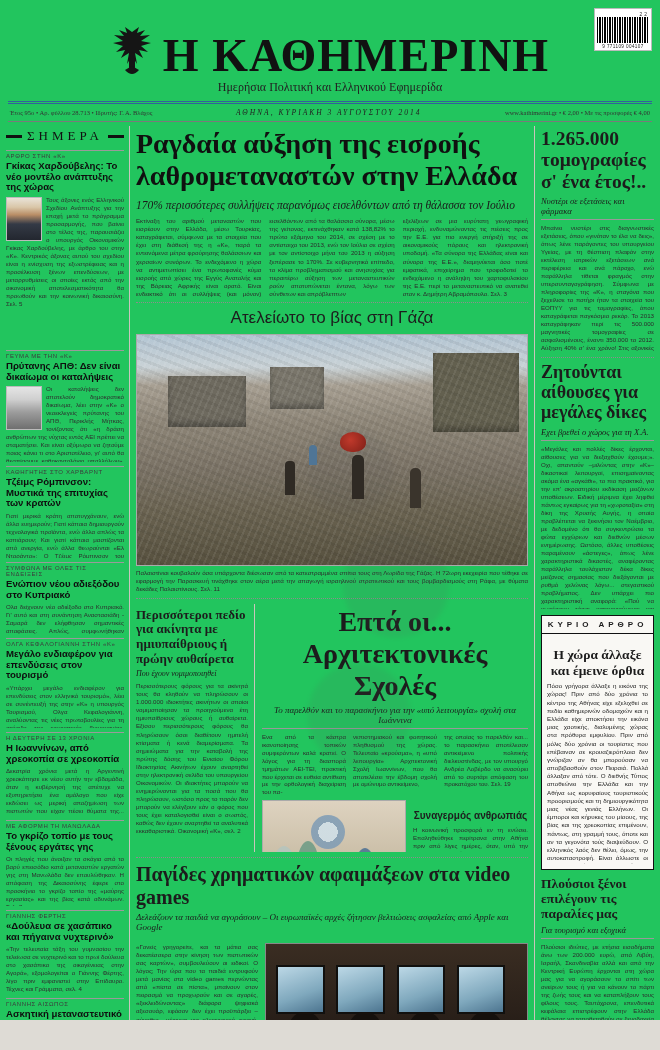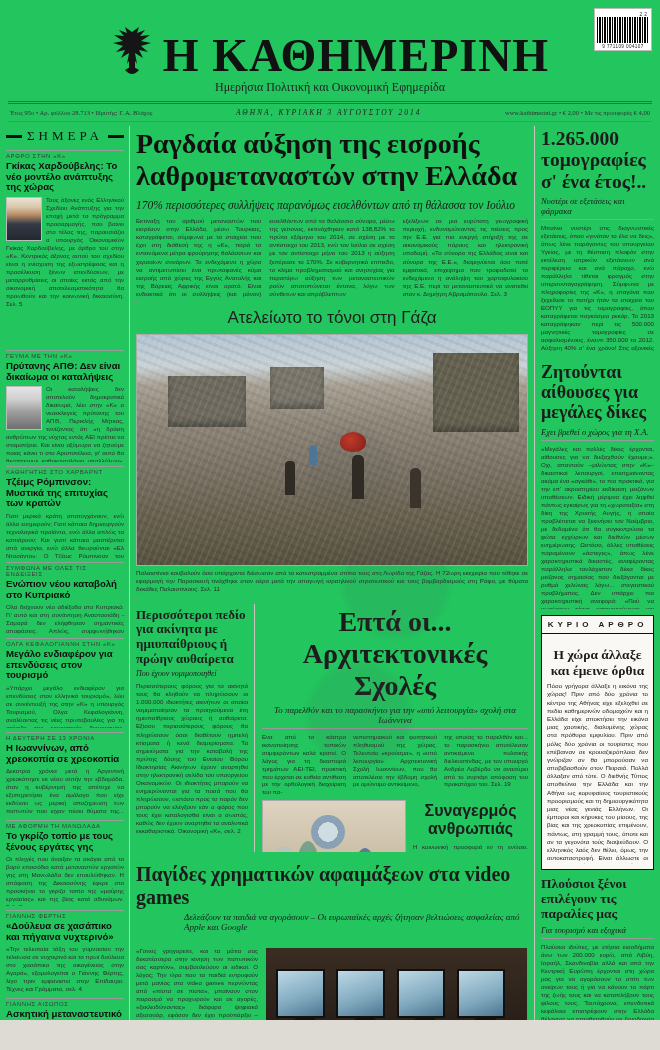--- a/index.html
+++ b/index.html
@@ -89,26 +89,26 @@
     background:linear-gradient(180deg,#ded3c0 0%,#cbbfa8 45%,#a99a80 100%);}
   .blob{position:absolute;border-radius:50% 50% 40% 40%;}
   .p1{left:6%;top:38%;width:24px;height:50px;background:#b8c4bb;}
   .p2{left:24%;top:34%;width:22px;height:52px;background:#79a08a;}
   .p3{left:44%;top:46%;width:26px;height:44px;background:#7a6651;}
   .p4{left:64%;top:40%;width:22px;height:50px;background:#5d7b96;}
   .p5{left:82%;top:44%;width:20px;height:46px;background:#88b0a0;}
   .emblem{position:absolute;left:34%;top:12%;width:34px;height:34px;border-radius:50%;
           background:radial-gradient(circle,#cfe0ea 0 40%,#7d9bb5 41% 100%);opacity:.85;}
   .humanity{flex:1;}
-  .hum-hl{font-size:16px;text-align:center;margin:2px 0 5px;color:#1d1d1d;}
+  .hum-hl{font-size:10px;text-align:center;margin:10px 0 5px;color:#1d1d1d;}
   .hum-body{font-size:6.1px;line-height:1.3;text-align:justify;color:#2c2c2c;height:92px;overflow:hidden;}
   
   .games-hl{font-family:"Liberation Serif","DejaVu Serif",serif;font-weight:700;font-size:20px;margin:4px 0 3px;}
   .games-sub{font-family:"Liberation Serif","DejaVu Serif",serif;font-style:italic;font-size:9px;
-             border-bottom:7px solid #22c55e;padding-bottom:3px;margin-bottom:5px;margin-left:48px;}
+             border-bottom:3px solid #22c55e;padding-bottom:3px;margin-bottom:5px;}
   .games-row{display:flex;gap:7px;}
   .games-body{width:122px;flex:none;font-size:6.15px;line-height:1.31;text-align:justify;
               color:#2c2c2c;height:138px;overflow:hidden;}
   .games-photo-wrap{flex:1;}
   .photo-games{height:118px;border:1px solid #888;position:relative;overflow:hidden;
     background:linear-gradient(180deg,#3a2d22 0%,#2b211a 55%,#1d1612 100%);}
   .screen{position:absolute;top:18%;width:17%;height:38%;background:linear-gradient(160deg,#bcd8e6,#7fa8bd 60%,#4d7590);
           border:2px solid #11100e;}
   .sc1{left:4%;}.sc2{left:27%;}.sc3{left:50%;}.sc4{left:73%;}
   .kid{position:absolute;bottom:0;width:14%;height:42%;border-radius:45% 45% 0 0;background:#15100c;}
@@ -154,21 +154,21 @@
       </svg>
       <div>
         <div class="mast-title">Η ΚΑΘΗΜΕΡΙΝΗ</div>
       </div>
       <div class="barcode-box">
         <div class="barcode-code">22</div>
         <div class="bars"></div>
         <div class="barcode-num">9 771109 004107</div>
       </div>
     </div>
-    <div class="mast-sub">Ημερήσια Πολιτική και Οικονομική Εφημερίδα</div>
+    <div class="mast-sub">Ημερήσια Πολιτική και Ελληνικού Εφημερίδα</div>
     <div class="dateline">
       <span>Έτος 95ο • Αρ. φύλλου 28.713 • Ιδρυτής: Γ. Α. Βλάχος</span>
       <span class="center">ΑΘΗΝΑ, ΚΥΡΙΑΚΗ 3 ΑΥΓΟΥΣΤΟΥ 2014</span>
       <span>www.kathimerini.gr • € 2,00 • Με τις προσφορές € 4,00</span>
     </div>
   </header>
 
   <div class="content">
 
     <aside class="sidebar">
@@ -191,21 +191,21 @@
       </div>
 
       <div class="s-sec" style="height:92px">
         <div class="kicker">ΚΑΘΗΓΗΤΗΣ ΣΤΟ ΧΑΡΒΑΡΝΤ</div>
         <div class="s-title">Τζέιμς Ρόμπινσον: Μυστικά της επιτυχίας των κρατών</div>
         <div class="s-body">Γιατί μερικά κράτη αποτυγχάνουν, ενώ άλλα ευημερούν; Γιατί κάποια δημιουργούν τεχνολογικά προϊόντα, ενώ άλλα απλώς τα κοπιάρουν; Και γιατί κάποια μαστίζονται από ανεργία, ενώ άλλα θεωρούνται «Ελ Ντοράντο»; Ο Τζέιμς Ρόμπινσον του Χάρβαρντ δίνει τις απαντήσεις. Σελ. 12</div>
       </div>
 
       <div class="s-sec" style="height:72px">
         <div class="kicker">ΣΥΜΦΩΝΑ ΜΕ ΟΛΕΣ ΤΙΣ ΕΝΔΕΙΞΕΙΣ</div>
-        <div class="s-title">Ενώπιον νέου καταβολή στο Κυπριακό</div>
+        <div class="s-title">Ενώπιον νέου αδιεξόδου στο Κυπριακό</div>
         <div class="s-body">Ολα δείχνουν νέο αδιέξοδο στο Κυπριακό. Γι' αυτό και στη συνάντηση Αναστασιάδη - Σαμαρά δεν ελήφθησαν σημαντικές αποφάσεις. Απλώς, συμφωνήθηκαν κάποια βήματα, τα οποία μακροπρόθεσμα ενδέχεται να συμβάλουν στην αντιμετώπιση του προβλήματος. Σελ. 10</div>
       </div>
 
       <div class="s-sec" style="height:90px">
         <div class="kicker">ΟΛΓΑ ΚΕΦΑΛΟΓΙΑΝΝΗ ΣΤΗΝ «Κ»</div>
         <div class="s-title">Μεγάλο ενδιαφέρον για επενδύσεις στον τουρισμό</div>
         <div class="s-body">«Υπάρχει μεγάλο ενδιαφέρον για επενδύσεις στον ελληνικό τουρισμό», λέει σε συνέντευξή της στην «Κ» η υπουργός Τουρισμού, Ολγα Κεφαλογιάννη, αναλύοντας τις νέες πρωτοβουλίες για τη στήριξη της τουριστικής βιομηχανίας. Οικονομική Κ, σελ. 4</div>
       </div>
 
       <div class="s-sec" style="height:84px">
@@ -241,21 +241,21 @@
         <div class="lead-cols">
           <div class="col">Εκτίναξη του αριθμού μεταναστών που εισρέουν στην Ελλάδα, μέσω Τουρκίας, καταγράφεται, σύμφωνα με τα στοιχεία που έχει στη διάθεσή της η «Κ», παρά τα εντεινόμενα μέτρα φρούρησης θαλάσσιων και χερσαίων συνόρων. Το ενδεχόμενο η χώρα να αντιμετωπίσει ένα πρωτοφανές κύμα εισροής από χώρες της Εγγύς Ανατολής και της Βόρειας Αφρικής είναι ορατό. Είναι ενδεικτικό ότι οι συλλήψεις (και μόνον) παρανόμως</div>
           <div class="col">εισελθόντων από τα θαλάσσια σύνορα, μέσω της γείτονος, εκτινάχθηκαν κατά 138,82% το πρώτο εξάμηνο του 2014, σε σχέση με το αντίστοιχο του 2013, ενώ τον Ιούλιο σε σχέση με τον αντίστοιχο μήνα του 2013 η αύξηση ξεπέρασε το 170%. Σε κυβερνητικό επίπεδο, το κλίμα προβληματισμού και ανησυχίας για περαιτέρω αύξηση των μεταναστευτικών ροών αποτυπώνεται έντονα, λόγω των σύνθετων και απρόβλεπτων</div>
           <div class="col">εξελίξεων σε μια ευρύτατη γεωγραφική περιοχή, ενδυναμώνοντας τις πιέσεις προς την Ε.Ε. για πιο ενεργή στήριξή της σε οικονομικούς πόρους και ηλεκτρονική υποδομή. «Τα σύνορα της Ελλάδας είναι και σύνορα της Ε.Ε.», διαμηνύεται όσο ποτέ εμφατικά, επιχείρημα που τροφοδοτεί το ενδεχόμενο η ανάληψη του χαρτοφυλακίου της Ε.Ε. περί το μεταναστευτικό να ανατεθεί στον κ. Δημήτρη Αβραμόπουλο. Σελ. 3</div>
         </div>
       </article>
 
       <div class="dotsep"></div>
 
       <section>
-        <h2 class="gaza-hl">Ατελείωτο το τόνοι στη Γάζα</h2>
+        <h2 class="gaza-hl">Ατελείωτο το βίας στη Γάζα</h2>
         <div class="photo-gaza">
           <div class="bld b1"></div>
           <div class="bld b2"></div>
           <div class="bld b3"></div>
           <div class="redpack"></div>
           <div class="fig f1"></div>
           <div class="fig f2"></div>
           <div class="fig f3"></div>
           <div class="fig f4"></div>
         </div>

